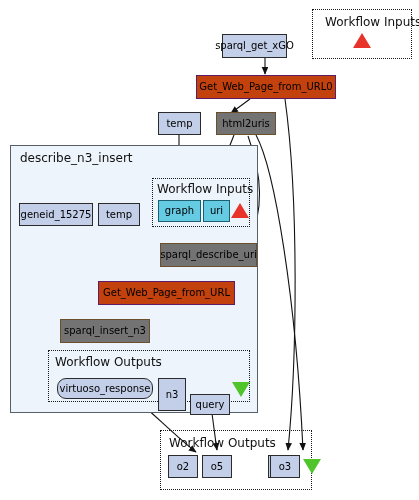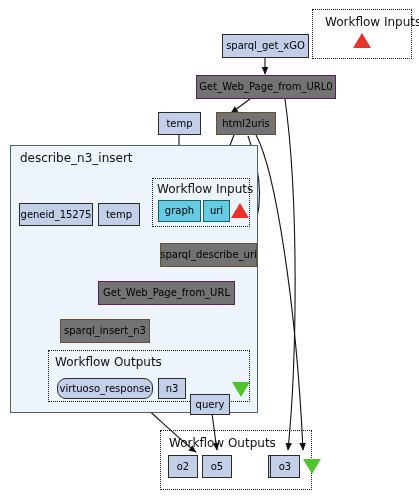--- a/index.html
+++ b/index.html
@@ -5,21 +5,21 @@
   html,body{margin:0;padding:0;background:#ffffff;}
   body{width:419px;height:500px;position:relative;overflow:hidden;
        font-family:"DejaVu Sans","Liberation Sans",sans-serif;}
   #canvas{position:absolute;left:0;top:0;width:419px;height:500px;}
   svg.edges{position:absolute;left:0;top:0;width:419px;height:500px;pointer-events:none;}
 
   .node{position:absolute;box-sizing:border-box;border:1px solid #2b2b2b;
         display:flex;align-items:center;justify-content:center;
         font-size:10px;color:#000;white-space:nowrap;line-height:1;}
   .n-proc{background:#737373;border-color:#6b4f2a;}
-  .n-work{background:#737373;border-color:#5c1d66;align-items:center;}
+  .n-work{background:#c2410c;border-color:#5c1d66;align-items:center;}
   .n-port{background:#c3cfe8;border-color:#2b2b2b;}
   .n-in{background:#64cbe3;border-color:#1c5f70;}
 
   .group{position:absolute;box-sizing:border-box;}
   .g-solid{background:#eef4fb;border:1px solid #55606b;}
   .g-dash{border:1px dotted #1a1a1a;background:transparent;}
   .g-label{position:absolute;font-size:12px;color:#111;white-space:nowrap;}
 
   .tri{position:absolute;width:0;height:0;}
   .tri-up{border-left:9px solid transparent;border-right:9px solid transparent;
@@ -72,21 +72,21 @@
 
       <path d="M210,399 C213,420 215,437 217,450"></path>
     </g>
   </svg>
 
   <div class="group g-dash" style="left:312px;top:9px;width:100px;height:50px;">
   </div>
   <div class="g-label" style="left:325px;top:15px;">Workflow Inputs</div>
   <div class="tri tri-up" style="left:353px;top:33px;"></div>
 
-  <div class="node n-port" style="left:222px;top:34px;width:87px;height:24px;">
+  <div class="node n-port" style="left:222px;top:34px;width:65px;height:24px;">
     <span>sparql_get_xGO</span>
   </div>
 
   <div class="node n-work" style="left:196px;top:75px;width:140px;height:24px;">
     <span>Get_Web_Page_from_URL0</span>
   </div>
 
   <div class="node n-port" style="left:158px;top:112px;width:43px;height:23px;">
     <span>temp</span>
   </div>
@@ -134,21 +134,21 @@
   </div>
 
   <div class="group g-dash" style="left:48px;top:350px;width:202px;height:52px;">
   </div>
   <div class="g-label" style="left:55px;top:355px;">Workflow Outputs</div>
 
   <div class="node n-port" style="left:57px;top:378px;width:96px;height:21px;border-radius:9px;">
     <span>virtuoso_response</span>
   </div>
 
-  <div class="node n-port" style="left:158px;top:378px;width:28px;height:21px;">
+  <div class="node n-port" style="left:158px;top:378px;width:28px;height:33px;">
     <span>n3</span>
   </div>
 
   <div class="node n-port" style="left:190px;top:378px;width:40px;height:21px;margin-top:16px;">
     <span>query</span>
   </div>
 
   <div class="tri tri-down" style="left:232px;top:382px;"></div>
 
   <div class="group g-dash" style="left:160px;top:430px;width:152px;height:60px;">

